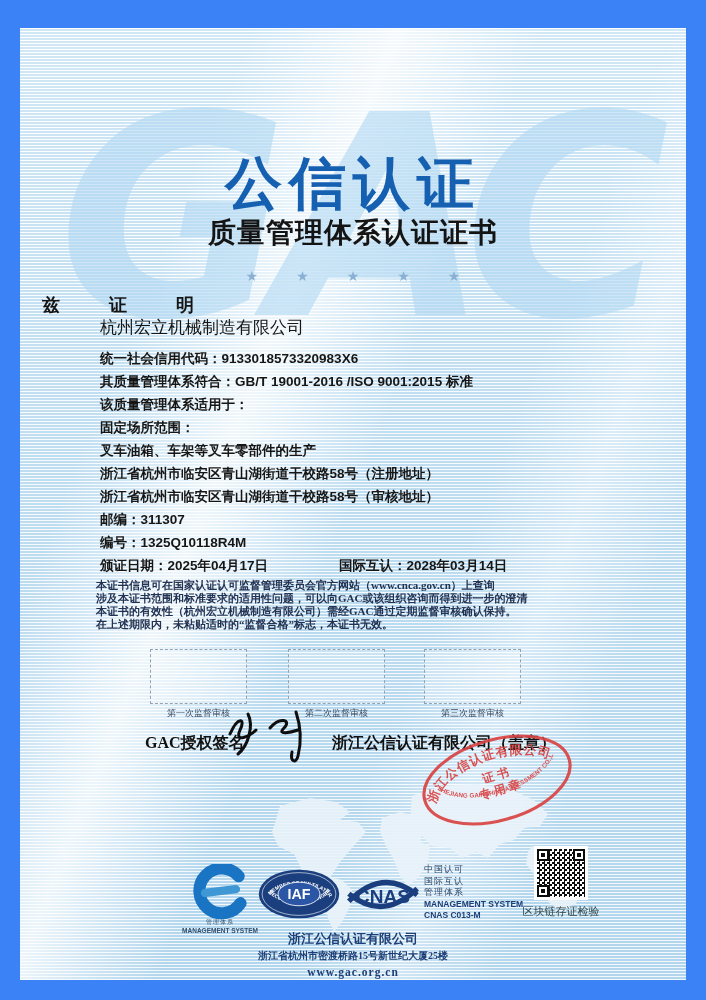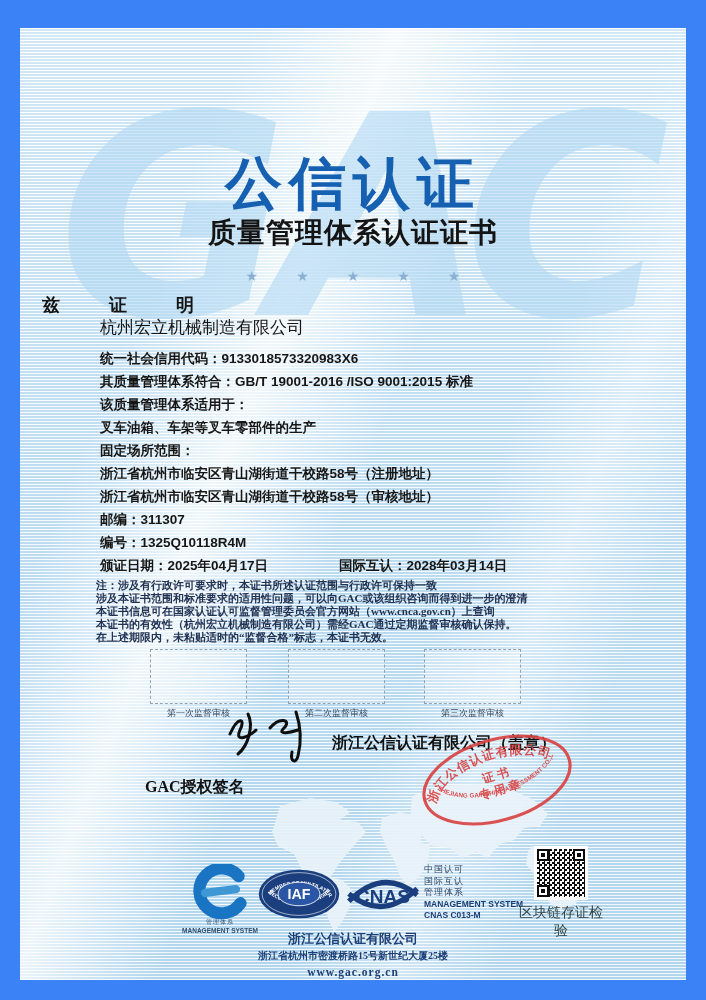--- a/index.html
+++ b/index.html
@@ -37,21 +37,21 @@
 
   .notes { position:absolute; left:76px; top:551px; width:500px;
     font-family:"Liberation Serif", serif; font-size:11px; font-weight:bold;
     color:#223253; line-height:13px; }
 
   .audit-box { position:absolute; width:97px; height:55px; border:1px dashed #93a3b4; background:rgba(255,255,255,.25); }
   .audit-label { position:absolute; width:97px; text-align:center; top:679px;
     font-size:9px; color:#3a4a63; font-family:Liberation Sans, sans-serif; }
 
   .sig-label { position:absolute; left:125px; top:705px; font-family:"Liberation Serif", serif;
-    font-size:16px; font-weight:bold; color:#111;margin-top:44px; }
+    font-size:16px; font-weight:bold; color:#111; }
   .sig-svg { position:absolute; left:198px; top:678px; width:115px; height:62px; }
   .seal-label { position:absolute; left:312px; top:705px; font-family:"Liberation Serif", serif;
     font-size:16px; font-weight:bold; color:#111; }
 
   .seal { position:absolute; left:398px; top:706px; width:158px; height:92px;
     transform:rotate(-16deg); opacity:.92; z-index:4; }
 
   .map { position:absolute; left:110px; top:740px; width:500px; height:180px; z-index:1; }
 
   .gac-logo { position:absolute; left:172px; top:836px; width:56px; height:56px; }
@@ -67,21 +67,21 @@
   .accr .en { font-size:8.5px; line-height:11.5px; font-weight:bold; color:#1c3f77; }
 
   .qr { position:absolute; left:514px; top:818px; width:54px; height:54px; background:#fff; padding:3px; }
   .qr-grid { position:relative; width:100%; height:100%;
     background: repeating-conic-gradient(#0c0c0c 0% 25%, #ffffff 0% 50%);
     background-size:5px 5px; }
   .finder { position:absolute; width:12px; height:12px; border:2px solid #0c0c0c; background:#fff; }
   .finder::after { content:""; position:absolute; left:2px; top:2px; width:4px; height:4px; background:#0c0c0c; }
   .f-tl { left:0; top:0; } .f-tr { right:0; top:0; } .f-bl { left:0; bottom:0; }
   .qr-cap { position:absolute; left:496px; top:876px; width:90px; text-align:center;
-    font-size:14px; color:#344; font-family:"Liberation Serif", serif; }
+    font-size:11px; color:#344; font-family:"Liberation Serif", serif; }
 
   .footer { position:absolute; left:0; top:902px; width:100%; text-align:center;
     font-family:"Liberation Serif", serif; font-weight:bold; color:#1c3f77; }
   .footer .f1 { font-size:13px; line-height:17px; }
   .footer .f2 { font-size:10px; line-height:17px; }
   .footer .f3 { font-size:11.5px; line-height:16px; letter-spacing:1px; }
 </style>
 </head>
 <body>
 
@@ -106,36 +106,35 @@
       <div class="title">公信认证</div>
       <div class="subtitle">质量管理体系认证证书</div>
       <div class="stars">★★★★★</div>
       <div class="certify">兹 证 明</div>
 
       <div class="info">
         <div class="company">杭州宏立机械制造有限公司</div>
         <div class="info-line">统一社会信用代码：9133018573320983X6</div>
         <div class="info-line">其质量管理体系符合：GB/T 19001-2016 /ISO 9001:2015 标准</div>
         <div class="info-line">该质量管理体系适用于：</div>
+        <div class="info-line">固定场所范围：</div>
         <div class="info-line">叉车油箱、车架等叉车零部件的生产</div>
-        <div class="info-line">固定场所范围：</div>
         <div class="info-line">浙江省杭州市临安区青山湖街道干校路58号（注册地址）</div>
         <div class="info-line">浙江省杭州市临安区青山湖街道干校路58号（审核地址）</div>
         <div class="info-line">邮编：311307</div>
         <div class="info-line">编号：1325Q10118R4M</div>
         <div class="info-line dates">
           <span>颁证日期：2025年04月17日</span>
           <span>国际互认：2028年03月14日</span>
         </div>
       </div>
 
       <div class="notes">
-        <div>注：涉及有行政许可要求时，本证书所述认证范围与行政许可保持一致</div>
+        <div>本证书信息可在国家认证认可监督管理委员会官方网站（www.cnca.gov.cn）上查询</div>
         <div>涉及本证书范围和标准要求的适用性问题，可以向GAC或该组织咨询而得到进一步的澄清</div>
-        <div>本证书信息可在国家认证认可监督管理委员会官方网站（www.cnca.gov.cn）上查询</div>
         <div>本证书的有效性（杭州宏立机械制造有限公司）需经GAC通过定期监督审核确认保持。</div>
         <div>在上述期限内，未粘贴适时的“监督合格”标志，本证书无效。</div>
       </div>
 
       <div class="audit-box" style="left:130px; top:621px;"></div>
       <div class="audit-box" style="left:268px; top:621px;"></div>
       <div class="audit-box" style="left:404px; top:621px;"></div>
       <div class="audit-label" style="left:130px;">第一次监督审核</div>
       <div class="audit-label" style="left:268px;">第二次监督审核</div>
       <div class="audit-label" style="left:404px;">第三次监督审核</div>

